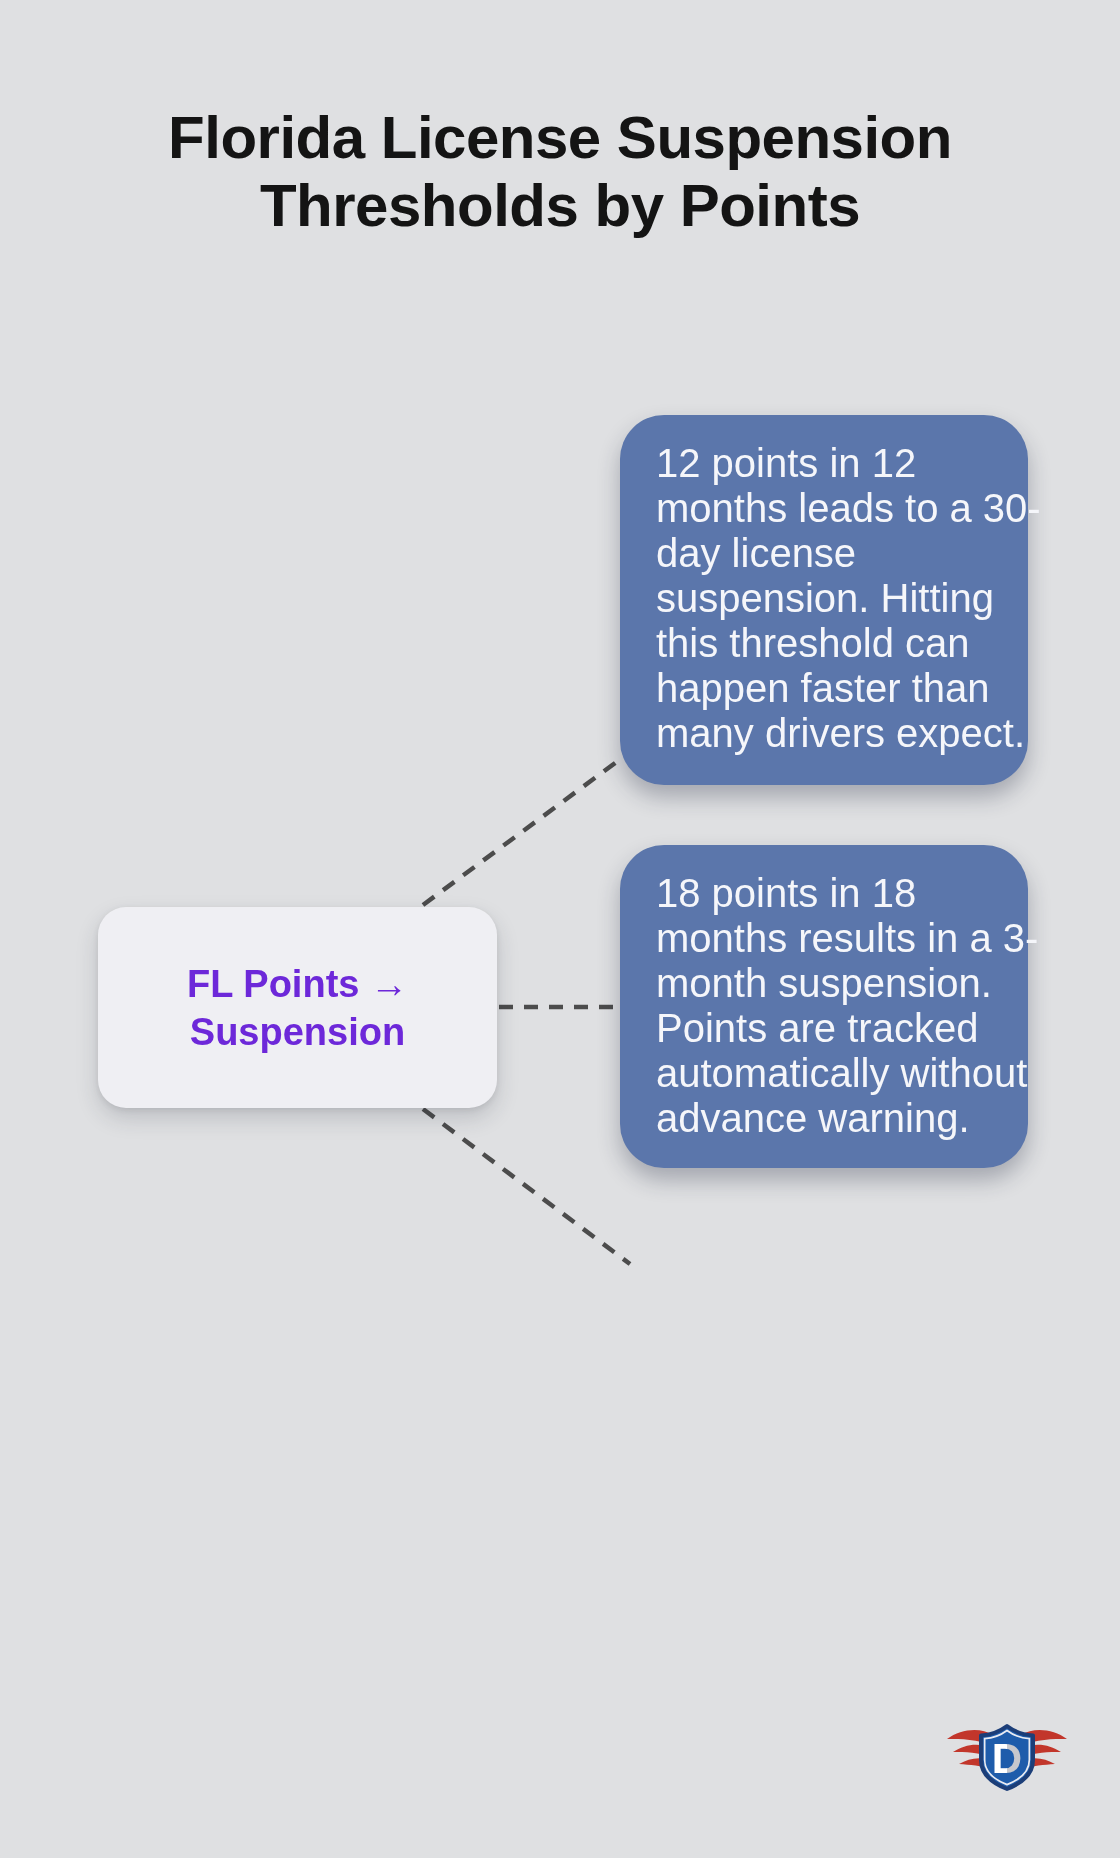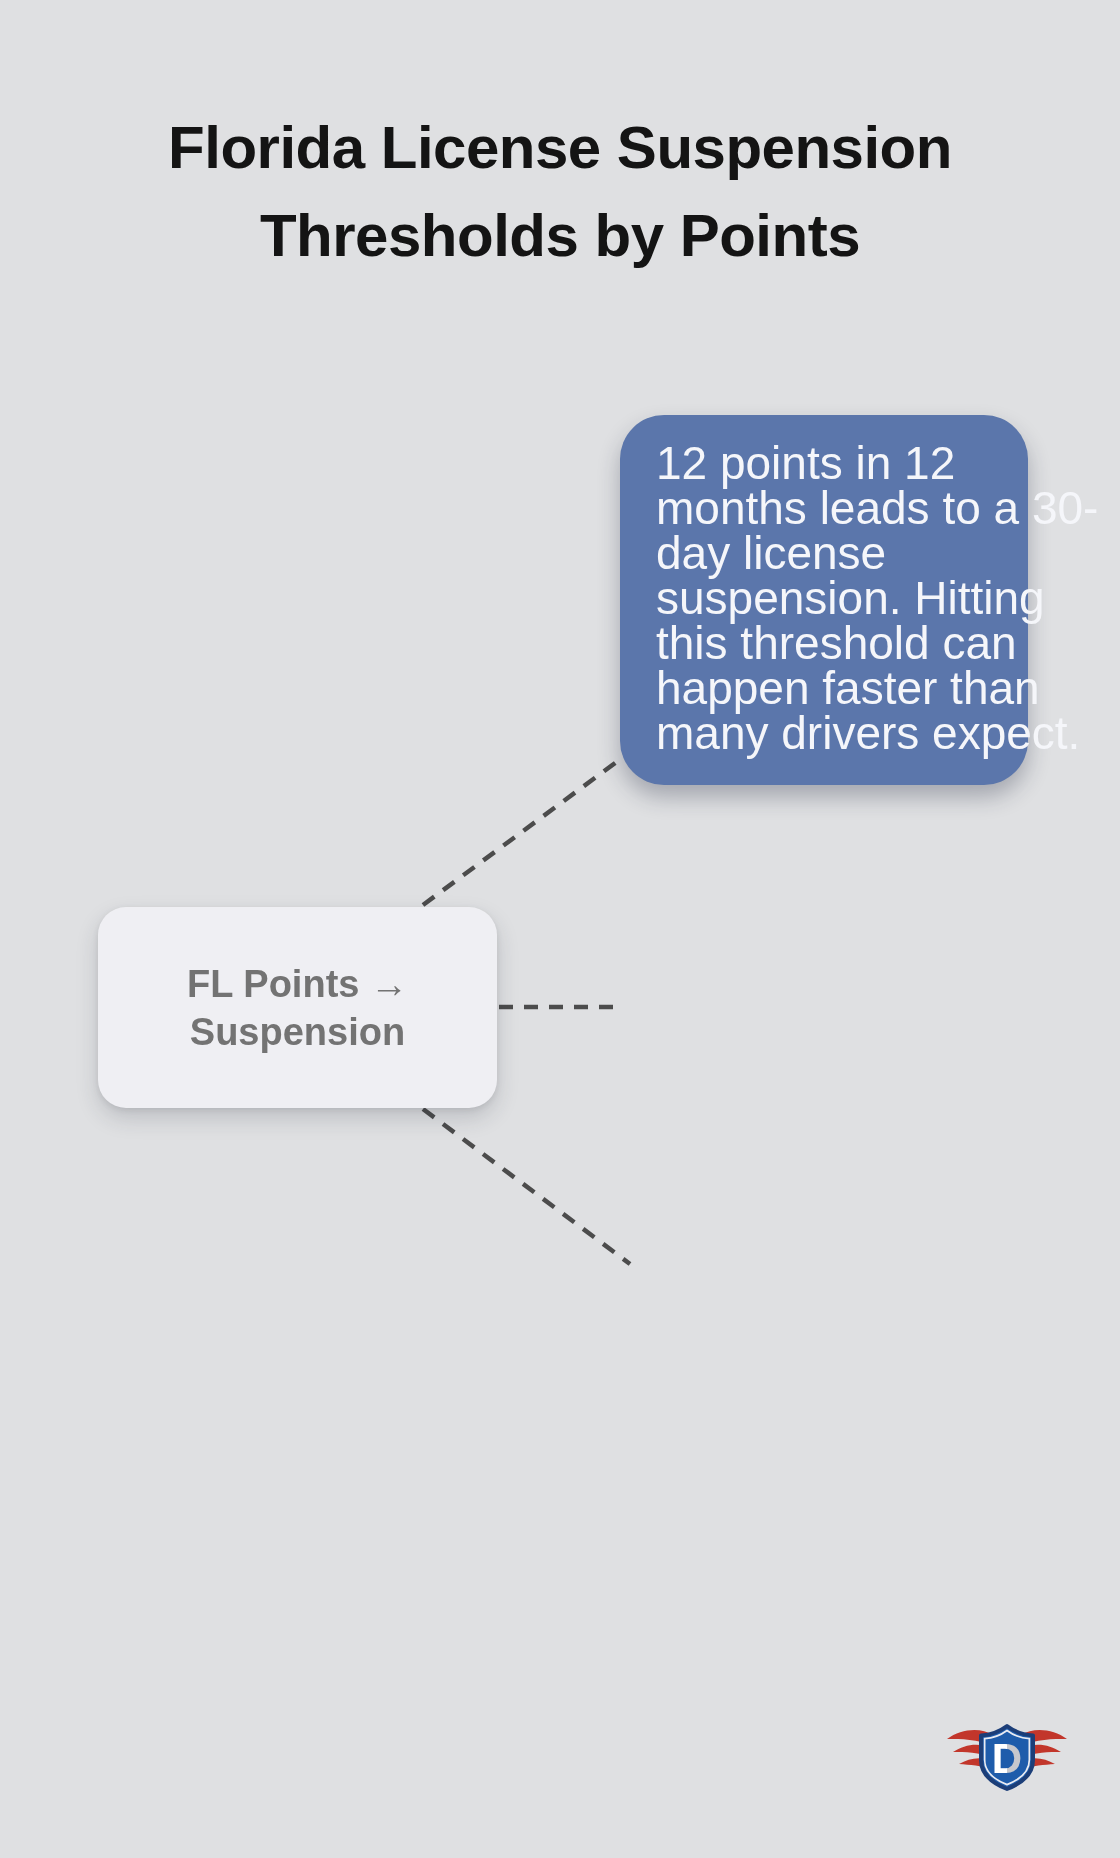--- a/index.html
+++ b/index.html
@@ -10,21 +10,21 @@
     position:relative;
     overflow:hidden;
   }
   .canvas{position:absolute;inset:0;}
   .page-title{
     position:absolute;
     left:0;top:104px;width:1120px;
     text-align:center;
     font-size:60px;
     font-weight:700;
-    line-height:88px;
+    line-height:68px;
     letter-spacing:-0.5px;
     color:#141414;
     white-space:pre-line;
   }
   .connector-layer{
     position:absolute;left:0;top:0;width:1120px;height:1858px;
     pointer-events:none;
   }
   .dashed-line{
     stroke:#4c4c4c;
@@ -38,34 +38,34 @@
     width:399px;height:201px;
     background:#efeff3;
     border-radius:28px;
     box-shadow:0 10px 22px rgba(40,44,63,0.18), 0 2px 6px rgba(0,0,0,0.08);
     display:flex;align-items:center;justify-content:center;
   }
   .center-node .label{
     font-size:38px;
     font-weight:700;
     line-height:48px;
-    color:#737373;
+    color:#6d28d9;
     text-align:center;
     white-space:pre-line;
   }
   .threshold-card{
     position:absolute;
     left:620px;width:408px;
     background:#5b76ab;
     border-radius:44px;
     box-shadow:0 12px 22px rgba(30,35,60,0.30);
     box-sizing:border-box;
     padding:26px 36px;
     color:#f5f6fa;
-    font-size:46px;
+    font-size:40px;
     line-height:45px;
     white-space:pre;
   }
   .card-1{top:415px;height:370px;}
   .card-2{top:845px;height:323px;}
   .card-3{top:1230px;height:365px;}
   .brand-logo{
     position:absolute;
     left:943px;top:1722px;
     width:128px;height:72px;
@@ -91,20 +91,26 @@
   </div>
 
   <div class="threshold-card card-1">12 points in 12
 months leads to a 30-
 day license
 suspension. Hitting
 this threshold can
 happen faster than
 many drivers expect.</div>
 
+  <div class="threshold-card card-2">18 points in 18
+months results in a 3-
+month suspension.
+Points are tracked
+automatically without
+advance warning.</div>
 
 
   <svg class="brand-logo" viewBox="0 0 128 72" xmlns="http://www.w3.org/2000/svg">
     <defs>
       <linearGradient id="dGrad" x1="0" y1="0" x2="1" y2="0">
         <stop offset="0.5" stop-color="#ffffff"></stop>
         <stop offset="0.5" stop-color="#c7c8cd"></stop>
       </linearGradient>
     </defs>
     <g fill="#c2362b">

